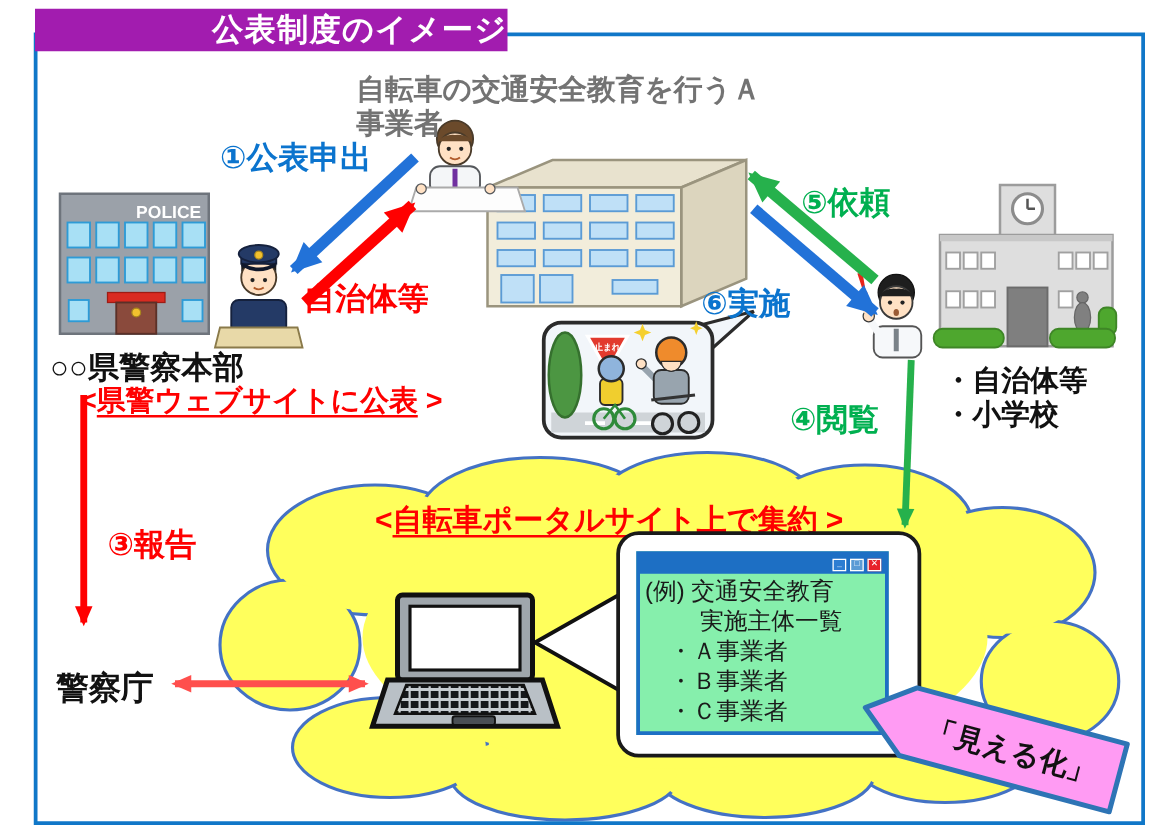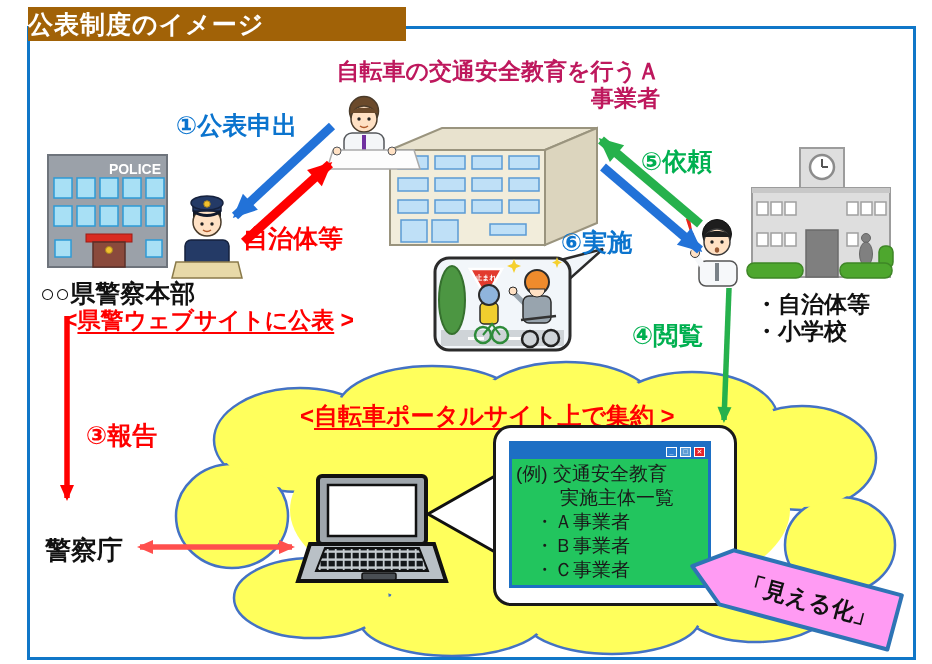--- a/index.html
+++ b/index.html
@@ -1,30 +1,30 @@
 <!DOCTYPE html>
 <html><head>
 <meta charset="utf-8">
 <style>
   html,body{margin:0;padding:0;background:#fff;}
   body{font-family:"Liberation Sans","DejaVu Sans",sans-serif;}
   #stage{position:relative;width:932px;height:664px;background:#fff;overflow:hidden;}
   #stage .abs{position:absolute;}
   .frame{left:27px;top:26px;width:889px;height:634px;border:3px solid #1077C8;box-sizing:border-box;}
-  .title-banner{left:28px;top:7px;width:378px;height:34px;background:#a16207;color:#fff;
-    font-size:25px;font-weight:bold;text-align:left;line-height:34px;letter-spacing:1px;}
-  .heading{left:285px;top:58px;width:375px;text-align:right;font-size:23px;font-weight:bold;color:#be185d;line-height:27px;}
+  .title-banner{left:28px;top:7px;width:378px;height:34px;background:#a21caf;color:#fff;
+    font-size:25px;font-weight:bold;text-align:right;line-height:34px;letter-spacing:1px;}
+  .heading{left:285px;top:58px;width:375px;text-align:left;font-size:23px;font-weight:bold;color:#737373;line-height:27px;}
   .lbl{font-weight:bold;white-space:nowrap;}
   .lbl-step{font-size:25px;}
   .c-blue{color:#0B74CE;} .c-red{color:#FF0000;} .c-green{color:#00B050;} .c-black{color:#111;}
   .u{text-decoration:underline;text-decoration-thickness:2px;text-underline-offset:4px;}
   .panel{left:493px;top:425px;width:244px;height:181px;background:#fff;border:3px solid #1a1a1a;
     border-radius:18px;box-sizing:border-box;z-index:4;}
   .browser{position:absolute;left:13px;top:13px;width:202px;height:147px;border:3px solid #1D6FC4;
-    box-sizing:border-box;background:#22c55e;}
+    box-sizing:border-box;background:#86efac;}
   .browser-titlebar{height:15px;background:#1D6FC4;display:flex;justify-content:flex-end;align-items:center;gap:3px;padding:0 3px;}
   .wbtn{width:11px;height:10px;border:1px solid #fff;box-sizing:border-box;color:#fff;font-size:7px;
     line-height:8px;text-align:center;font-weight:bold;}
   .wbtn.min{background:#2D7DD2;} .wbtn.max{background:#5B9BD5;} .wbtn.close{background:#E8222A;}
   .browser-body{padding-top:3px;font-size:19px;color:#1a1a1a;line-height:24px;white-space:nowrap;}
   .bline0{padding-left:4px;} .bline1{padding-left:48px;} .blineN{padding-left:23px;}
   svg text{font-family:"Liberation Sans","DejaVu Sans",sans-serif;}
   .z1{z-index:1;} .z2{z-index:3;} .z5{z-index:5;}
 </style>
 </head>

